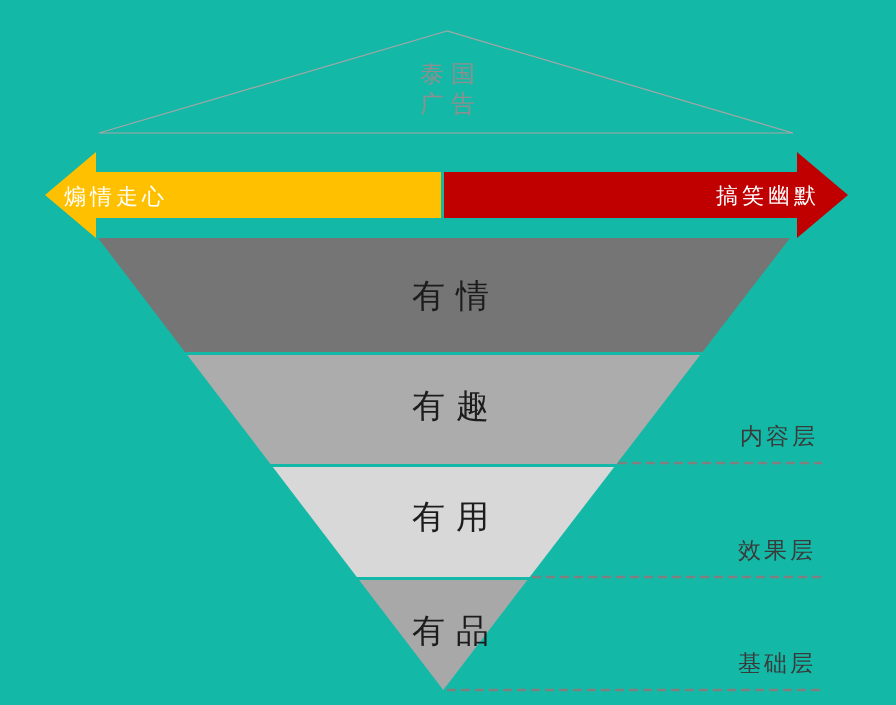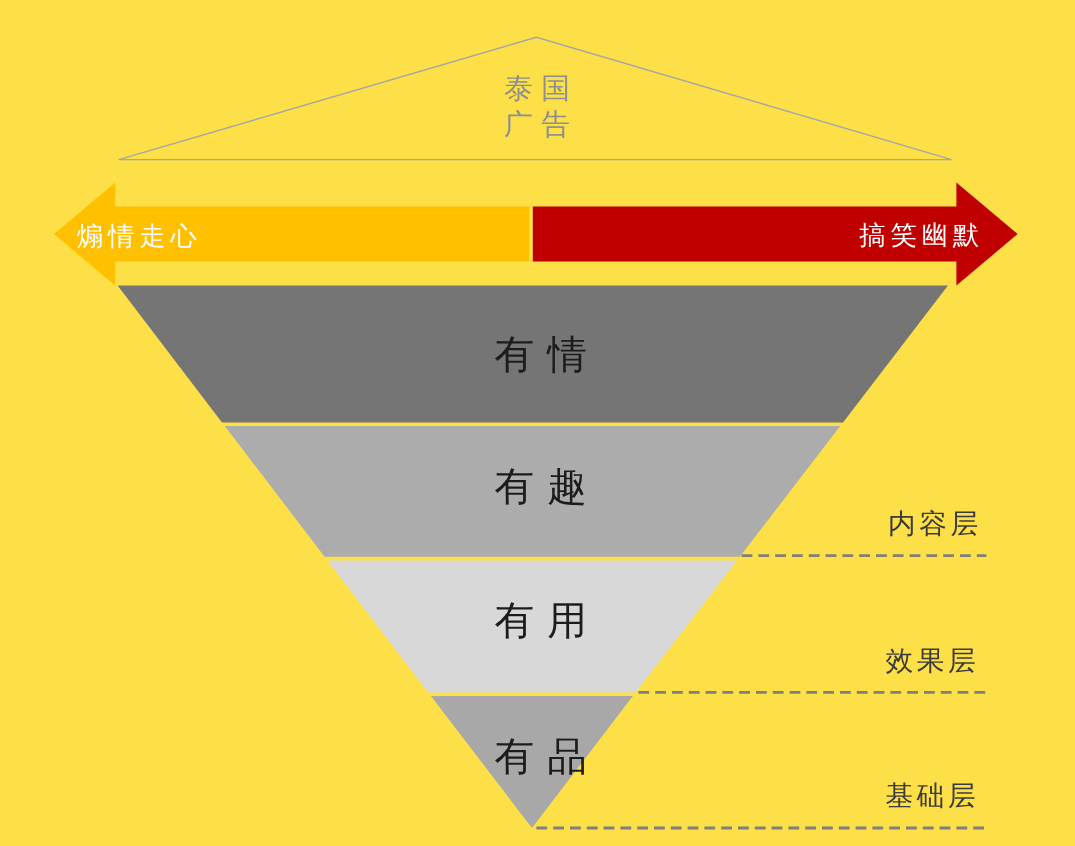--- a/index.html
+++ b/index.html
@@ -8,21 +8,21 @@
     background: #ffffff;
     width: 896px;
     height: 705px;
     overflow: hidden;
     font-family: "Liberation Sans", "DejaVu Sans", sans-serif;
   }
   .stage {
     position: relative;
     width: 896px;
     height: 705px;
-    background: #fde047;
+    background: #14b8a6;
   }
   svg { display: block; }
 
   .roof-title {
     font-size: 24px;
     fill: #8f8f8f;
     letter-spacing: 7px;
     text-anchor: middle;
   }
   .arrow-label {

